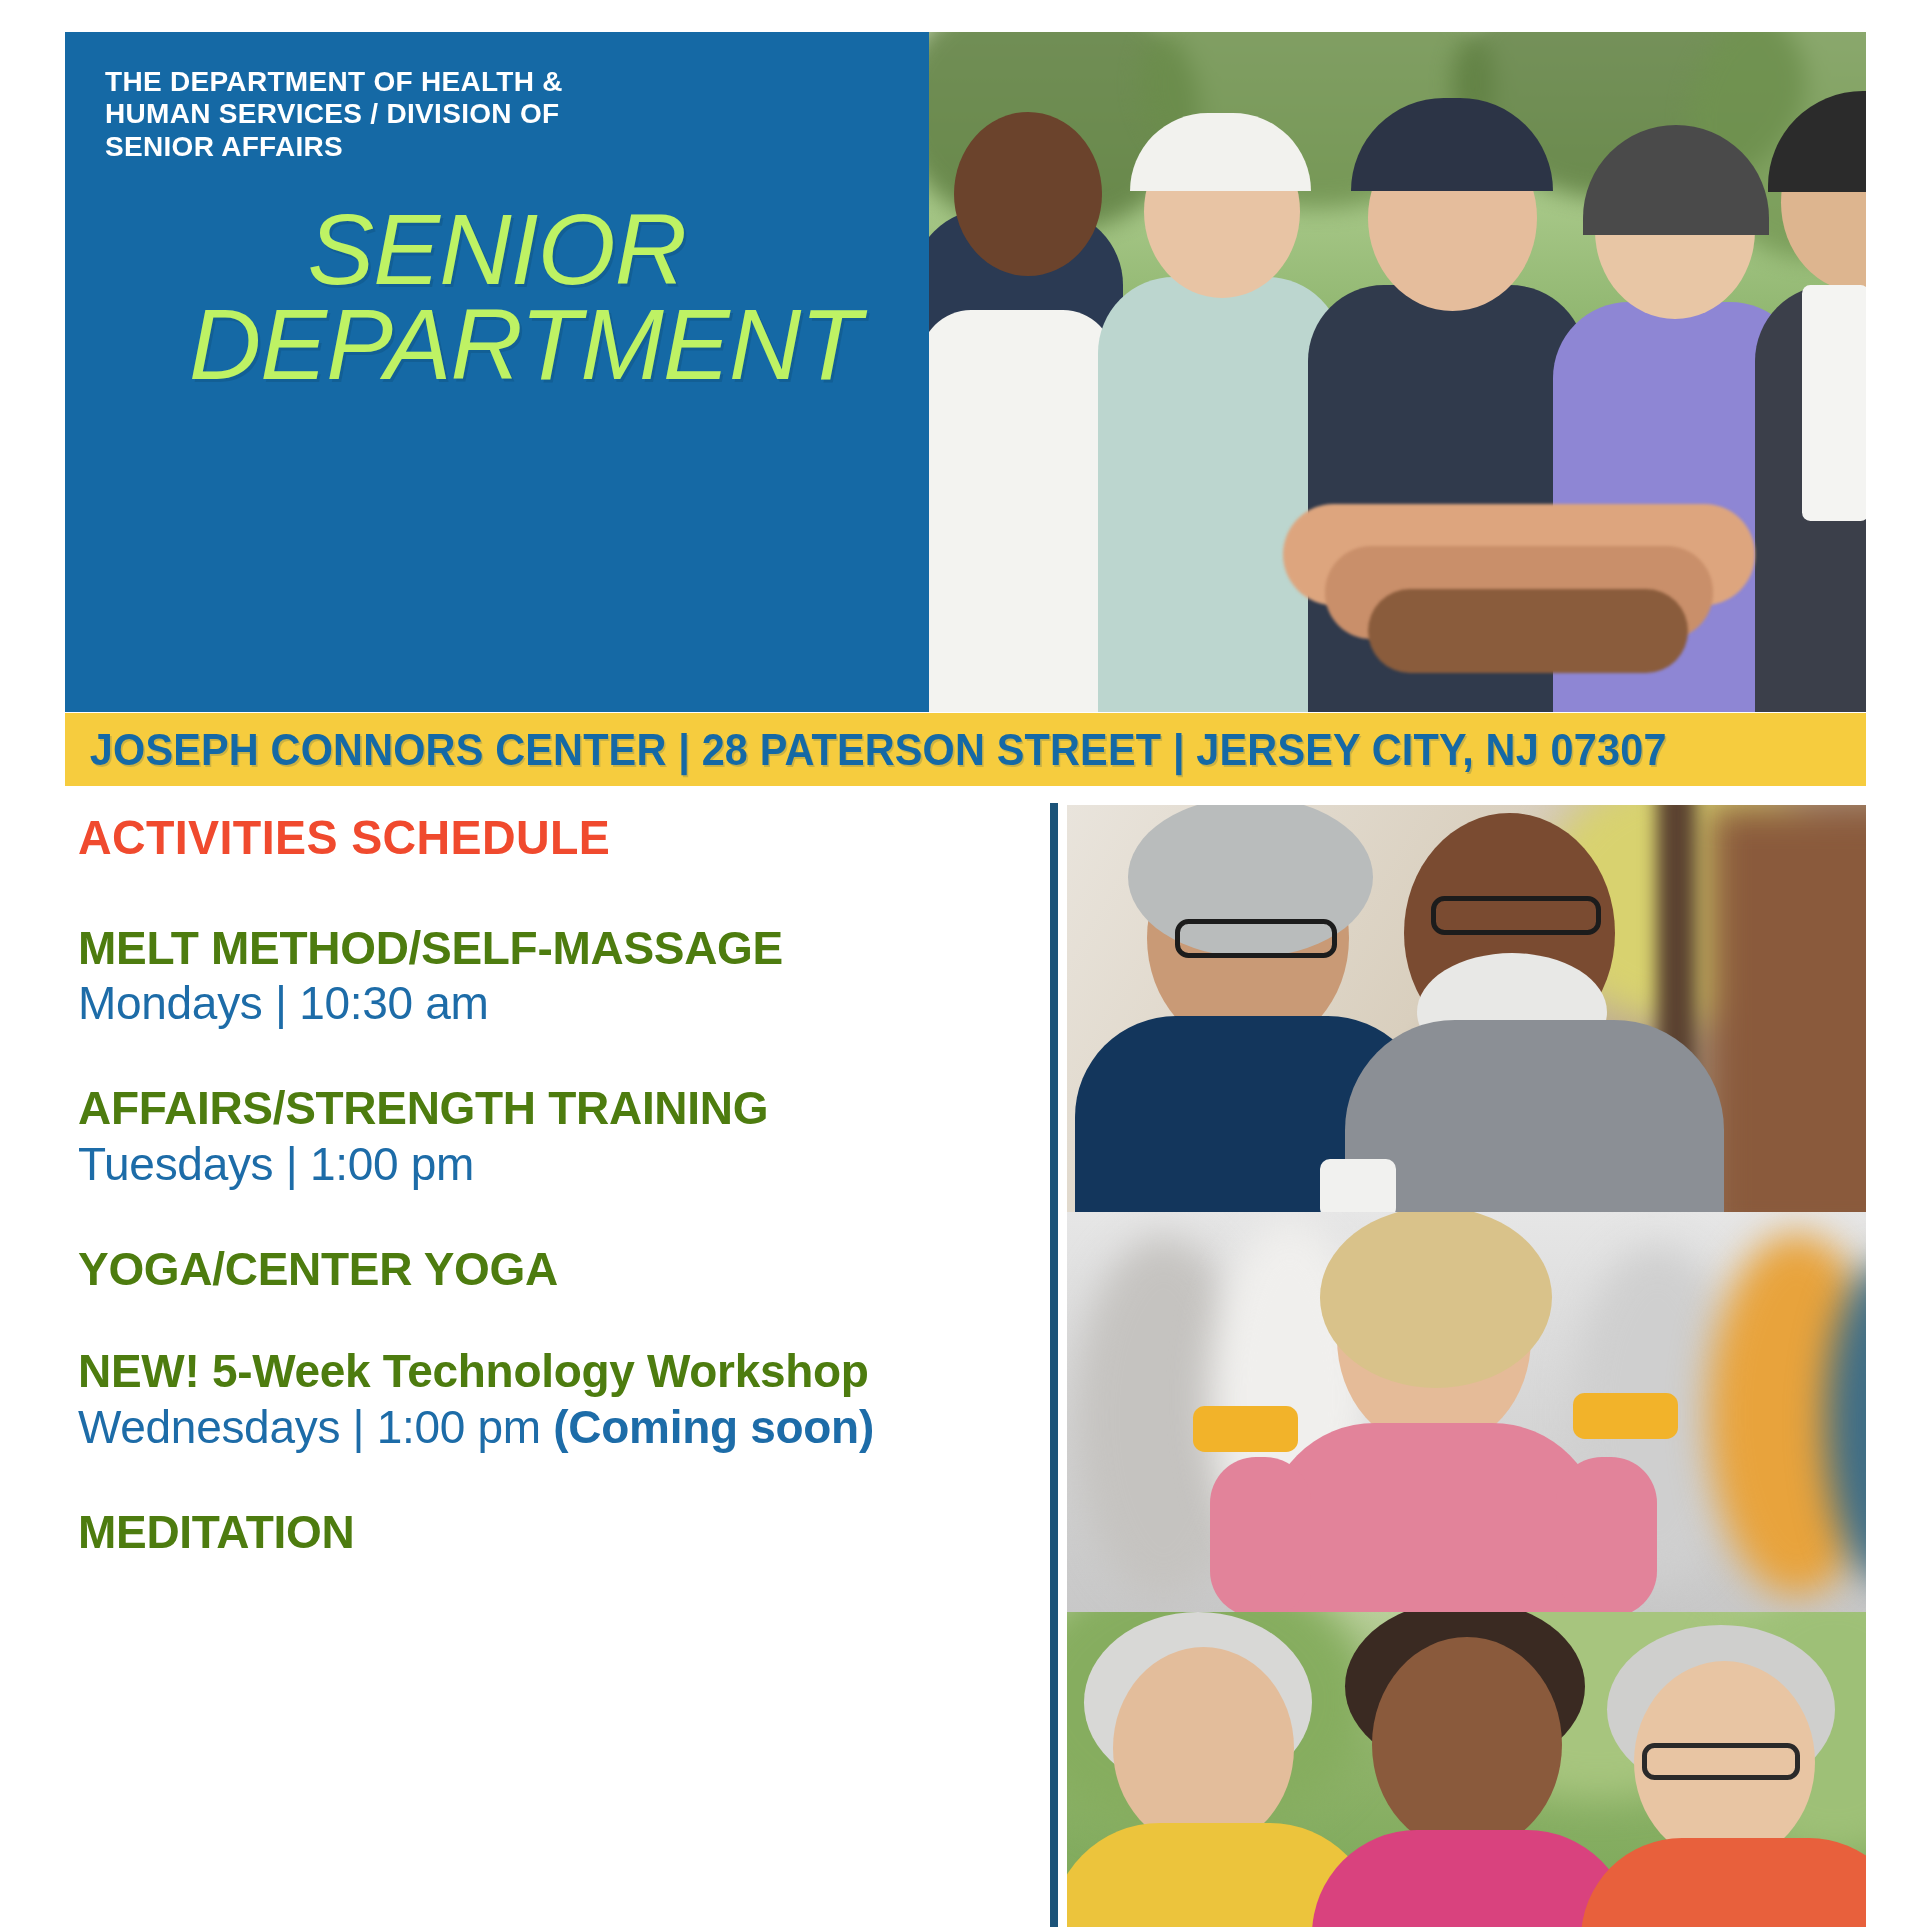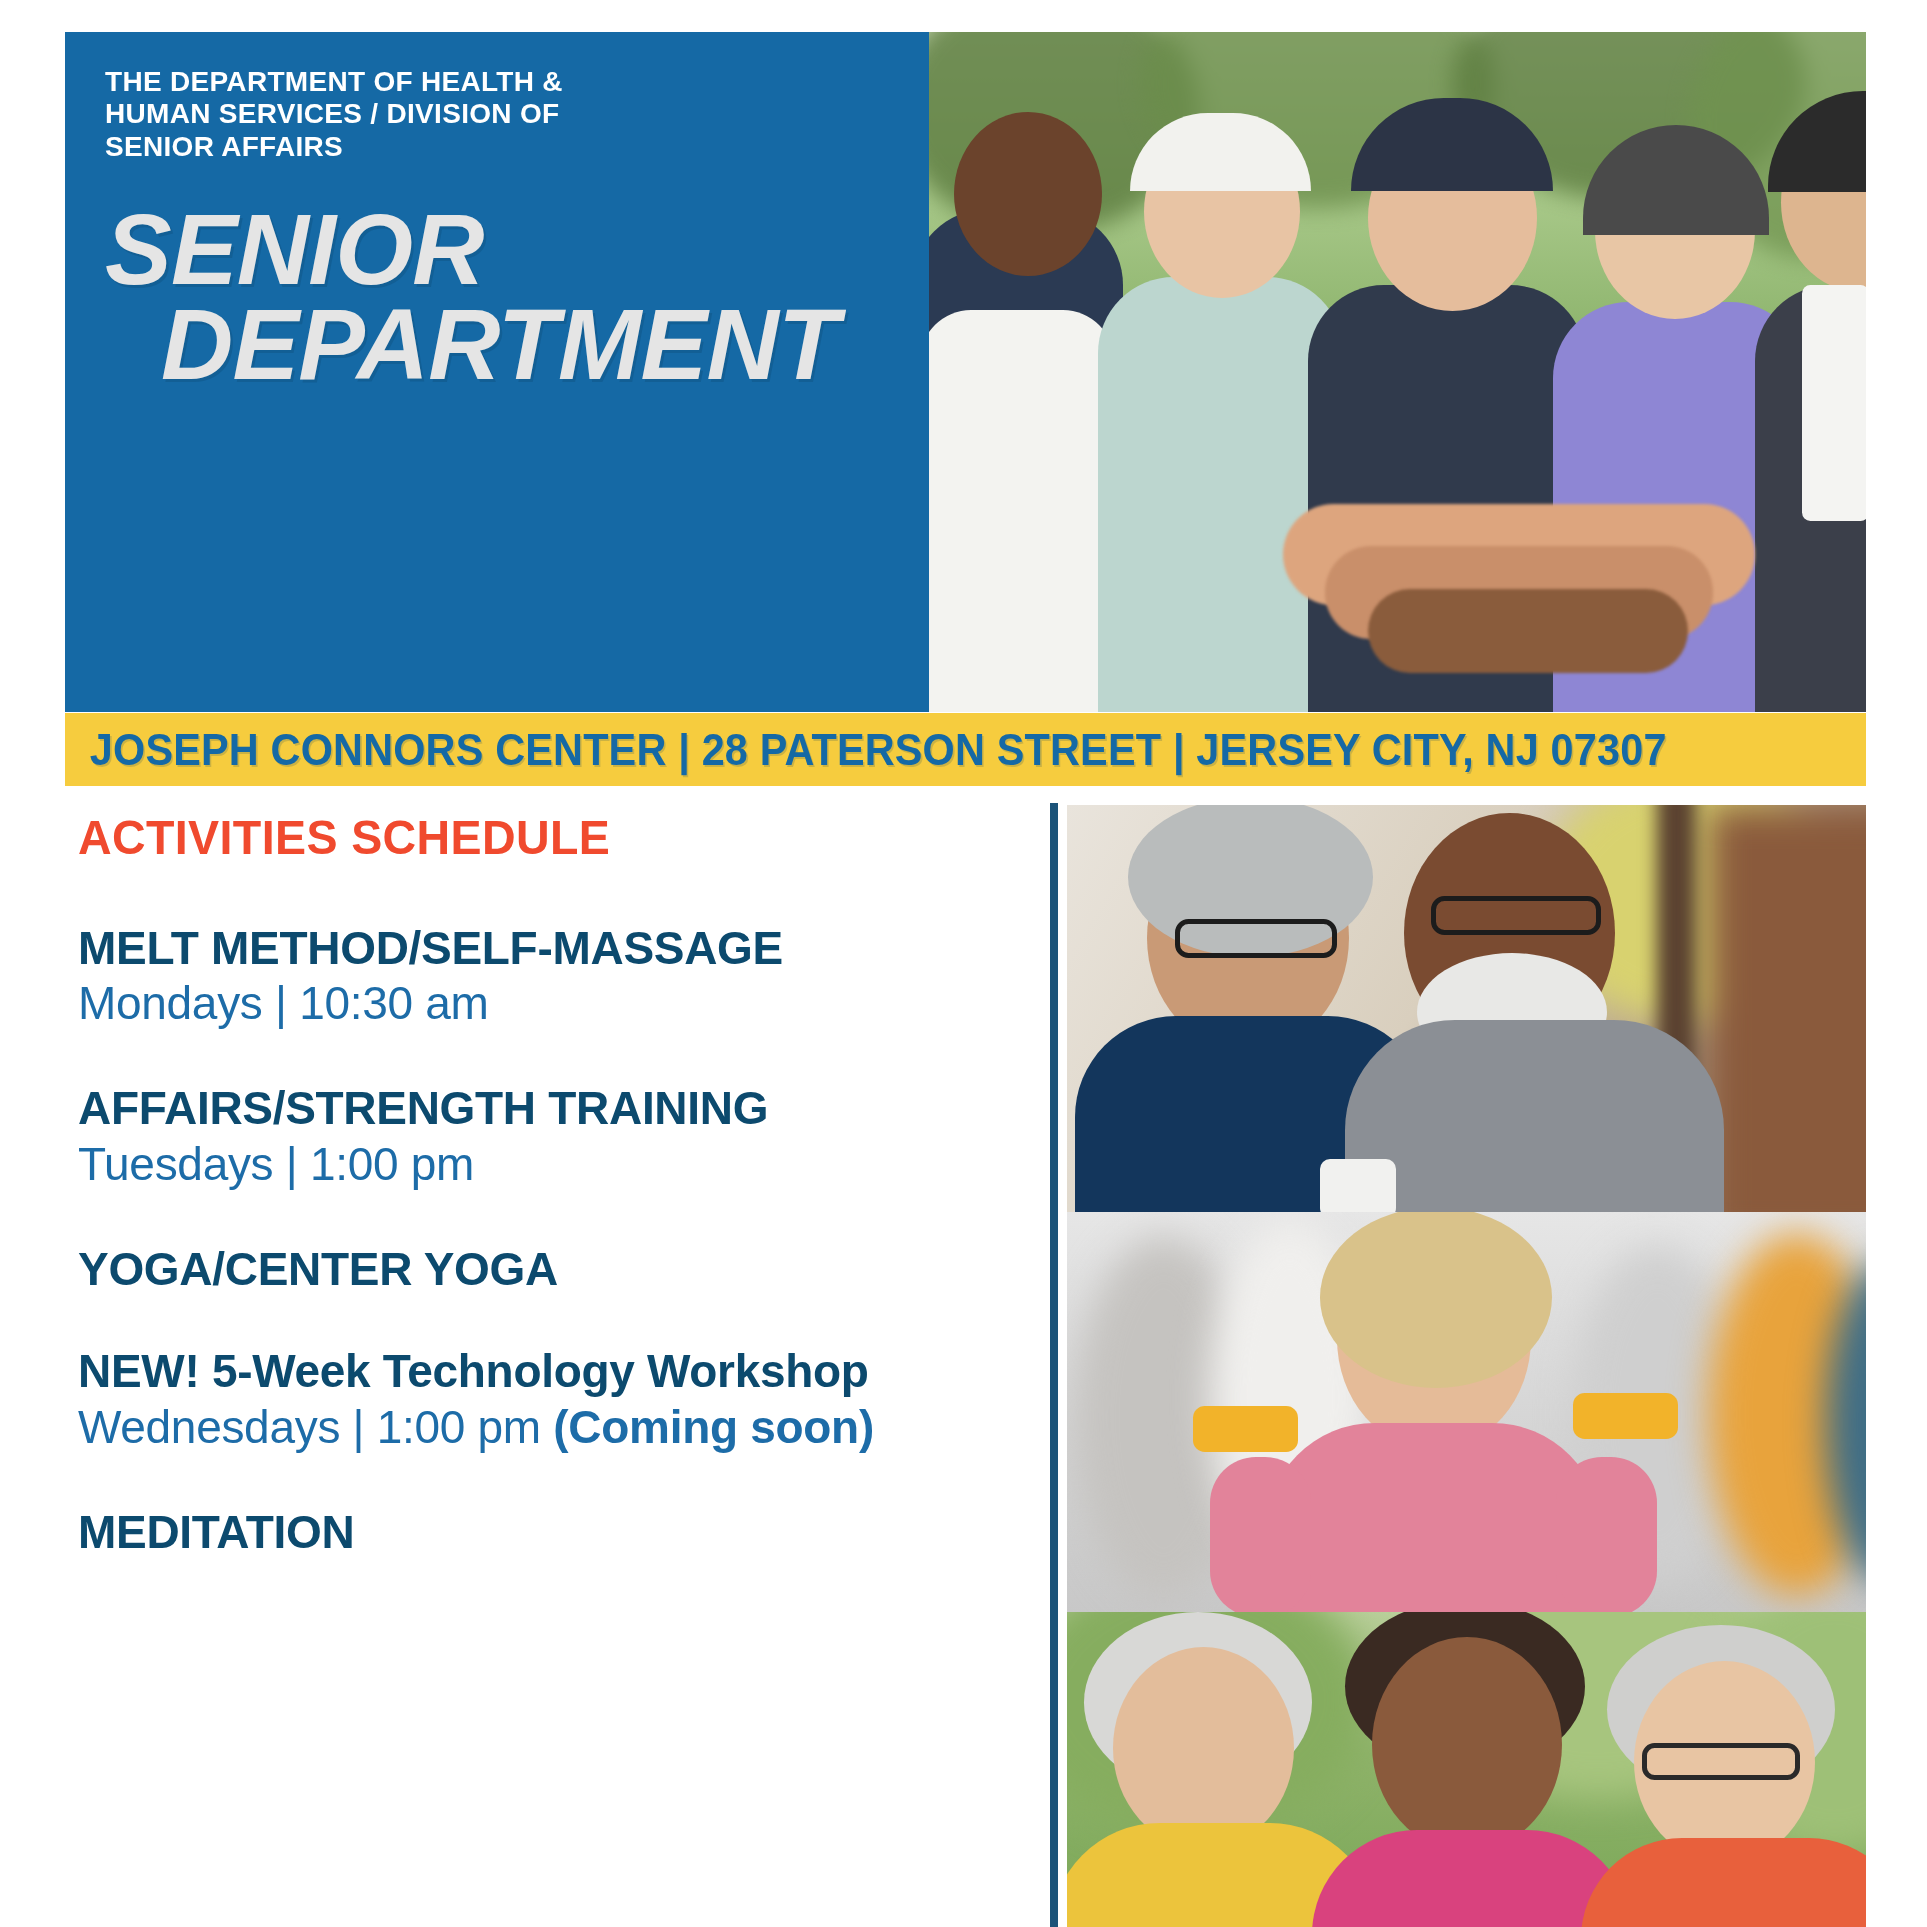--- a/index.html
+++ b/index.html
@@ -27,27 +27,28 @@
   }
   .dept-line{
     color:#ffffff;
     font-weight:bold;
     font-size:28px;
     line-height:1.16;
     letter-spacing:0.3px;
   }
   .title-block{ margin-top:39px; }
   .big-title{
-    color:#e5e5e5;
-    font-weight:bold;
+    color:#bef264;
+    font-weight:normal;
     font-style:italic;
     font-size:100px;
     line-height:0.95;
     letter-spacing:-0.8px;
     text-shadow:2.5px 2.5px 0 rgba(10,60,95,0.22);
+    text-align:center;
   }
   .big-title .l2{ padding-left:56px; display:block;}
   .sub-title{
     color:#F6CC3E;
     font-weight:bold;
     font-style:italic;
     font-size:59px;
     line-height:1.02;
     margin-top:6.7px;
     letter-spacing:-0.4px;
@@ -104,21 +105,21 @@
     transform-origin:left center;
     white-space:nowrap;
   }
 
   .schedule-list{
     position:absolute;left:78px;top:135px;
     width:928px;
   }
   .sched-item{ margin-bottom:52px; }
   .sched-name{
-    color:#0c4a6e;
+    color:#4d7c0f;
     font-weight:bold;
     font-size:46px;
     line-height:1.1;
     letter-spacing:-0.3px;
     white-space:nowrap;
   }
   .sched-time{
     color:#1D6CA8;
     font-size:46px;
     line-height:1.22;

